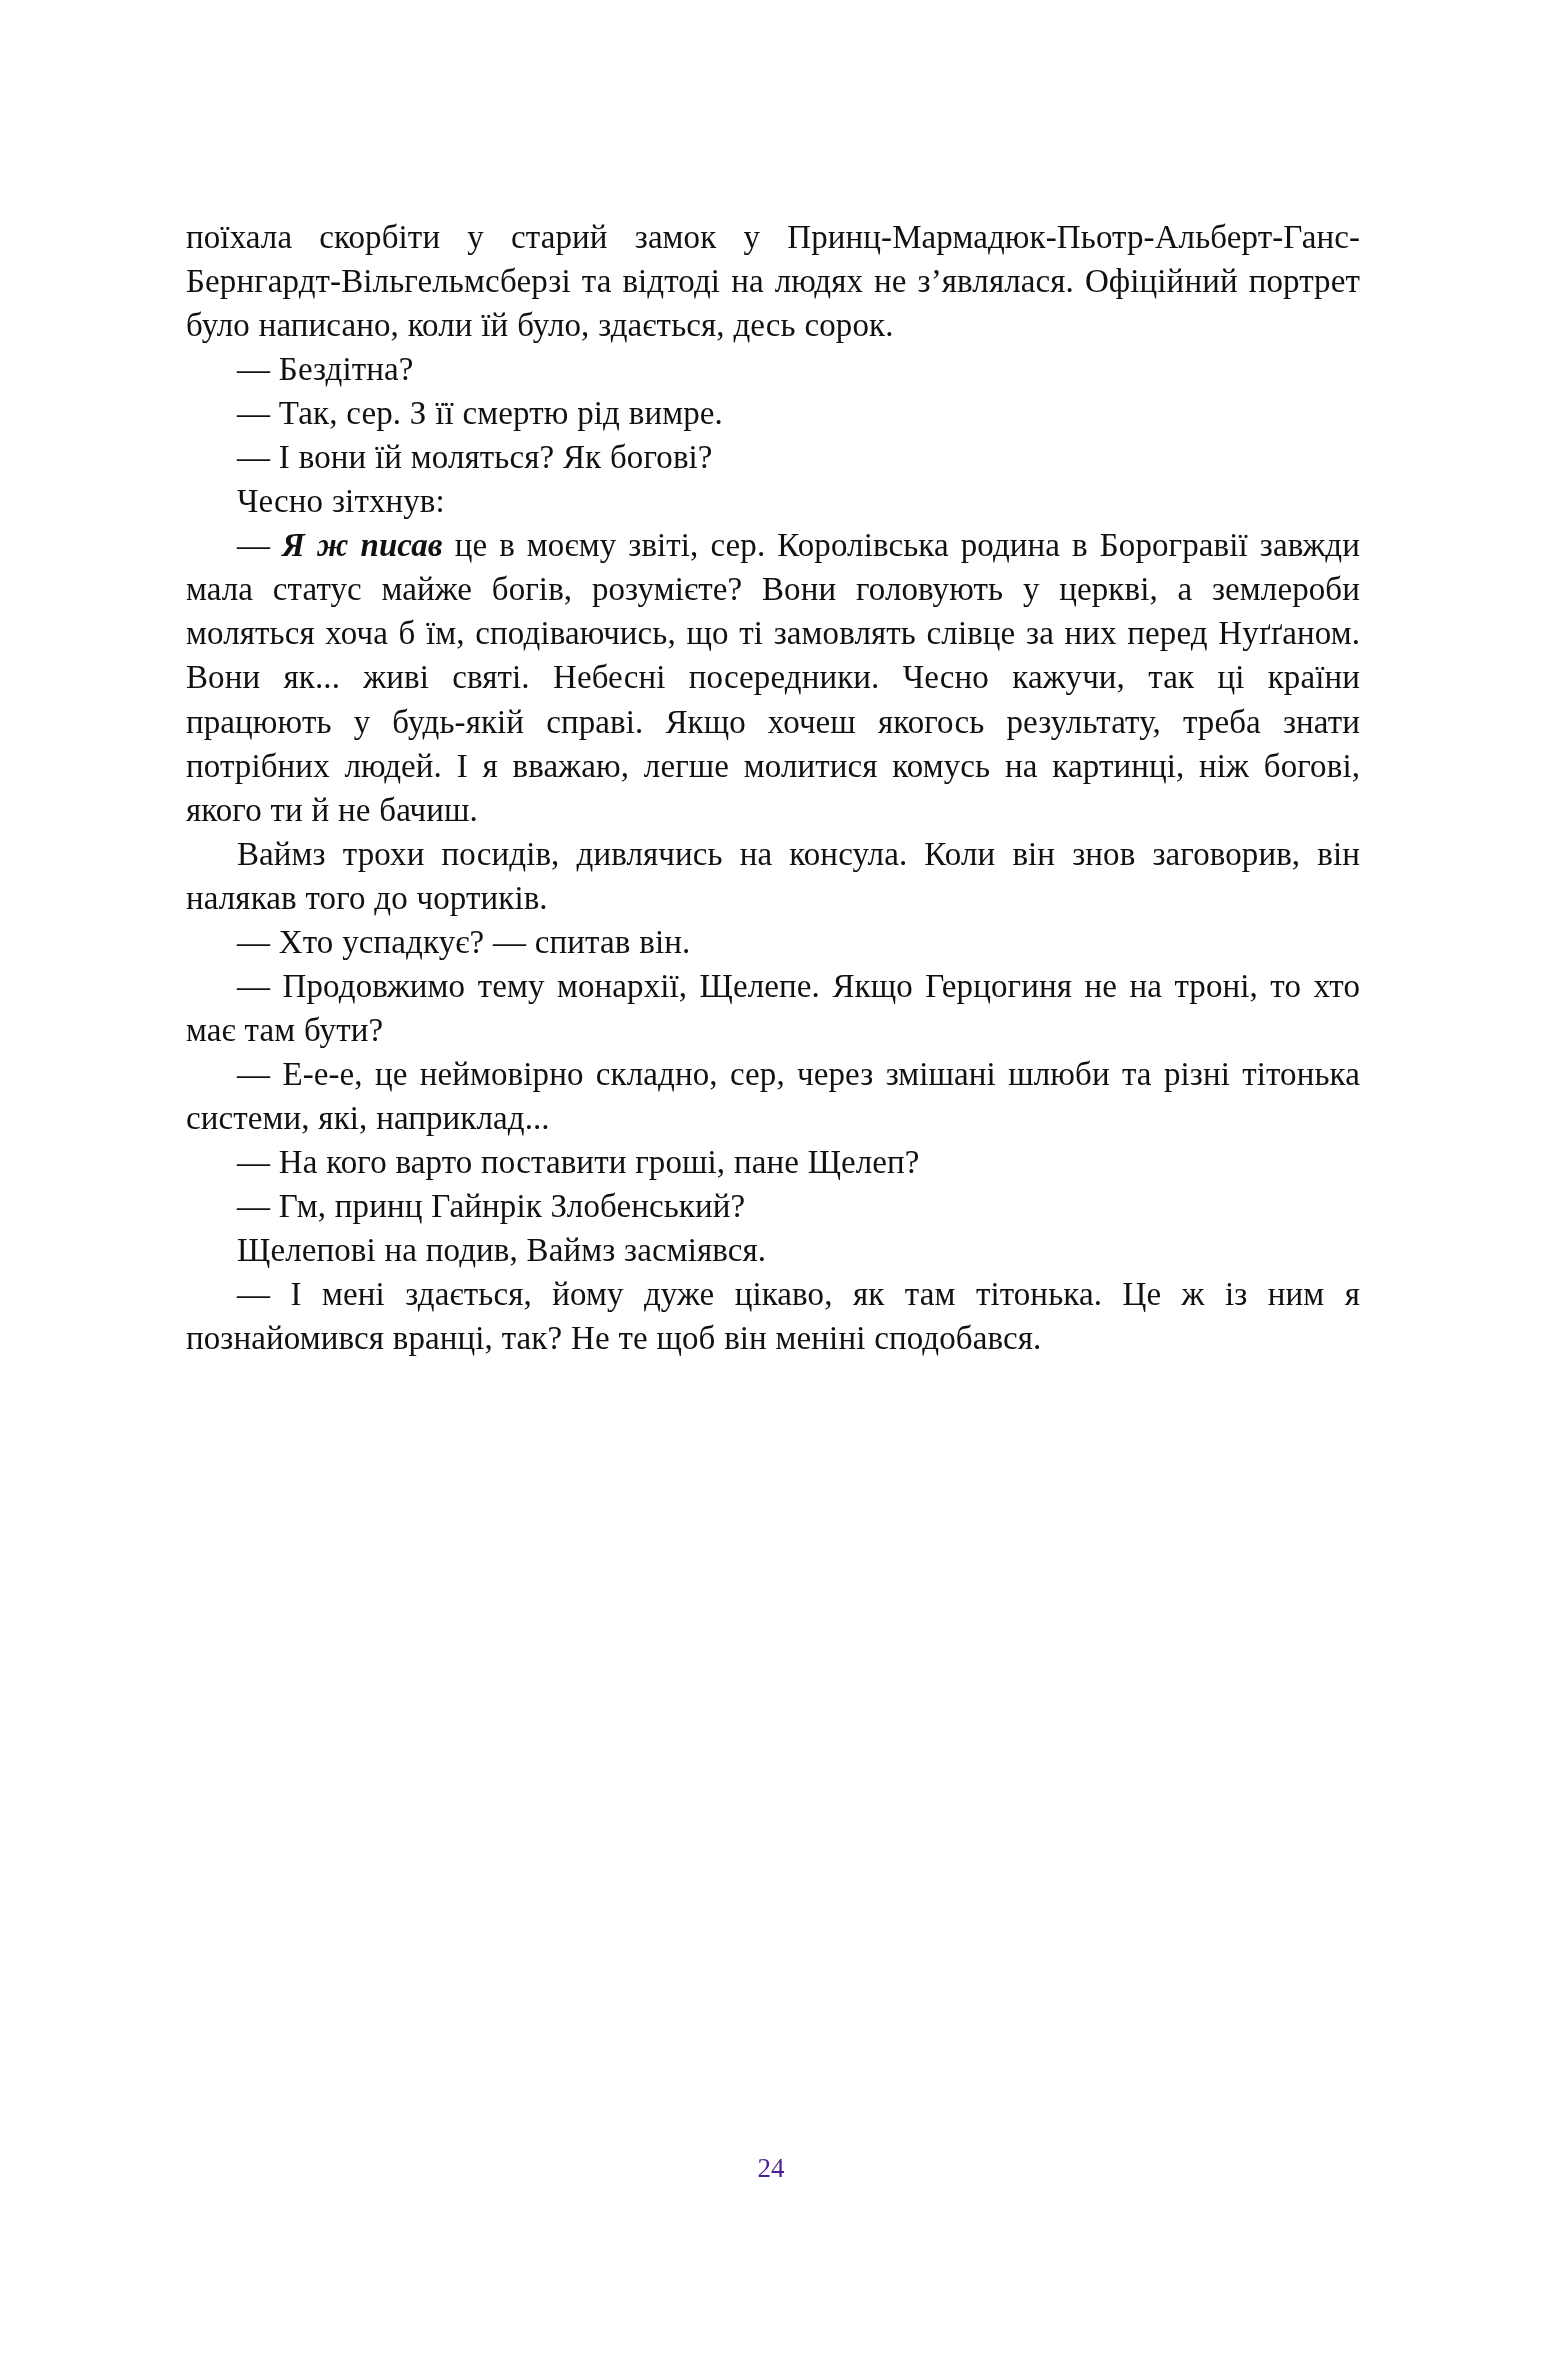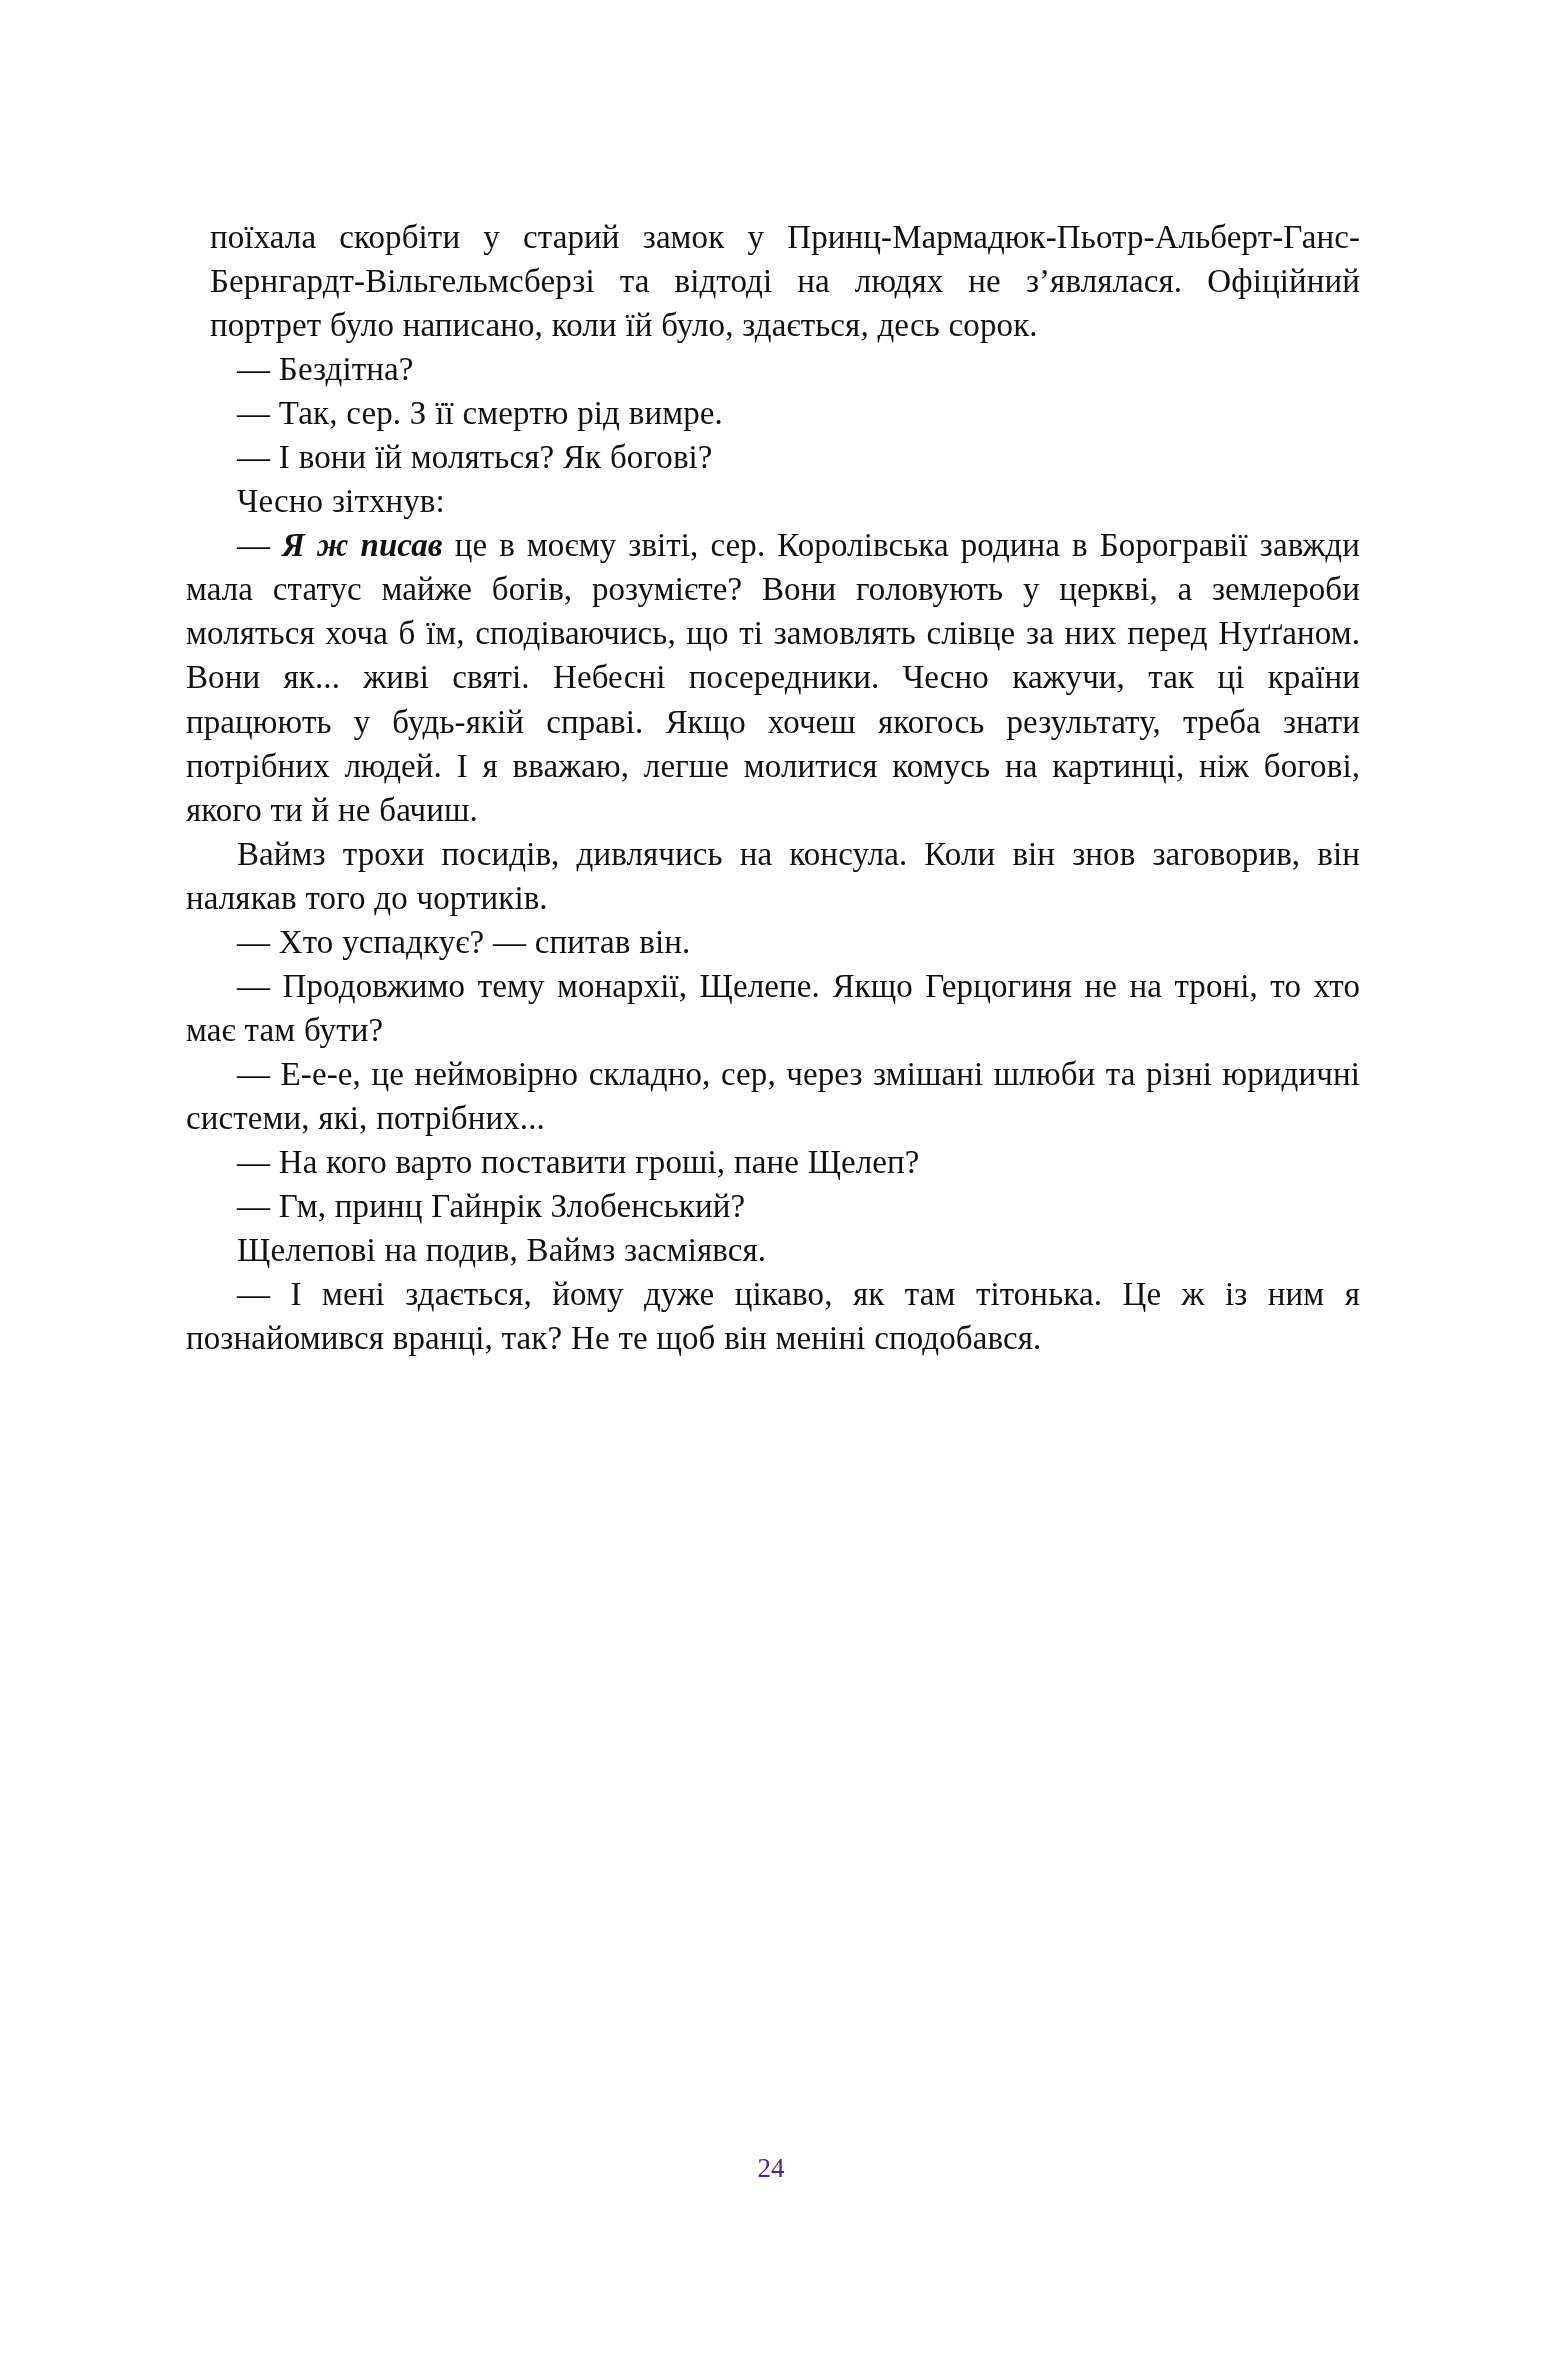--- a/index.html
+++ b/index.html
@@ -39,21 +39,20 @@
     text-justify: inter-word;
     letter-spacing: 0.1px;
     word-spacing: 0.4px;
     hyphens: manual;
   }
   p.indent {
     text-indent: 51px;
   }
   p.noindent {
     text-indent: 0;
-    margin-left: 24px;
   }
   .em {
     font-style: italic;
     font-weight: bold;
   }
   .folio {
     position: absolute;
     left: 0;
     top: 2153px;
     width: 1542px;
@@ -71,21 +70,21 @@
   <div class="text-block" id="text-body">
       <p class="noindent"><span>поїхала скорбіти у старий замок у Принц-Мармадюк-Пьотр-Альберт-Ганс-Бернгардт-Вільгельмсберзі та відтоді на людях не з’являлася. Офіційний портрет було написано, коли їй було, здається, десь сорок.</span></p>
       <p class="indent"><span>— Бездітна?</span></p>
       <p class="indent"><span>— Так, сер. З її смертю рід вимре.</span></p>
       <p class="indent"><span>— І вони їй моляться? Як богові?</span></p>
       <p class="indent"><span>Чесно зітхнув:</span></p>
       <p class="indent"><span>— </span><span class="em">Я ж писав</span><span> це в моєму звіті, сер. Королівська родина в Борогравії завжди мала статус майже богів, розумієте? Вони головують у церкві, а землероби моляться хоча б їм, сподіваючись, що ті замовлять слівце за них перед Нуґґаном. Вони як... живі святі. Небесні посередники. Чесно кажучи, так ці країни працюють у будь-якій справі. Якщо хочеш якогось результату, треба знати потрібних людей. І я вважаю, легше молитися комусь на картинці, ніж богові, якого ти й не бачиш.</span></p>
       <p class="indent"><span>Ваймз трохи посидів, дивлячись на консула. Коли він знов заговорив, він налякав того до чортиків.</span></p>
       <p class="indent"><span>— Хто успадкує? — спитав він.</span></p>
       <p class="indent"><span>— Продовжимо тему монархії, Щелепе. Якщо Герцогиня не на троні, то хто має там бути?</span></p>
-      <p class="indent"><span>— Е-е-е, це неймовірно складно, сер, через змішані шлюби та різні юридичні системи, які, потрібних...</span></p>
+      <p class="indent"><span>— Е-е-е, це неймовірно складно, сер, через змішані шлюби та різні тітонька системи, які, наприклад...</span></p>
       <p class="indent"><span>— На кого варто поставити гроші, пане Щелеп?</span></p>
       <p class="indent"><span>— Гм, принц Гайнрік Злобенський?</span></p>
       <p class="indent"><span>Щелепові на подив, Ваймз засміявся.</span></p>
       <p class="indent"><span>— І мені здається, йому дуже цікаво, як там тітонька. Це ж із ним я познайомився вранці, так? Не те щоб він меніні сподобався.</span></p>
     </div>
 
   <div class="folio">24</div>
 
 </div>
 

